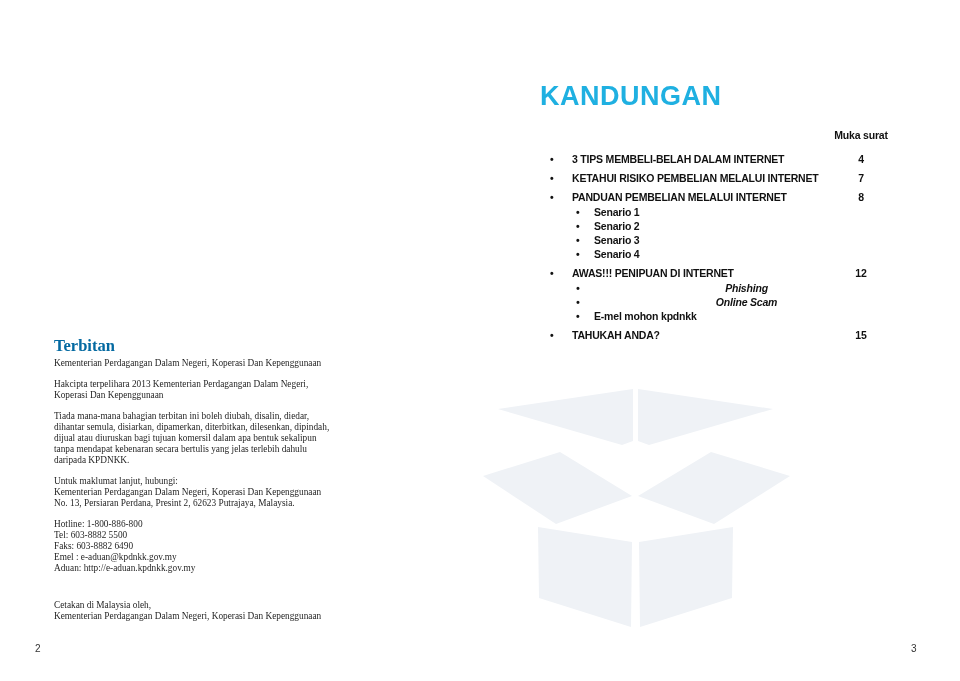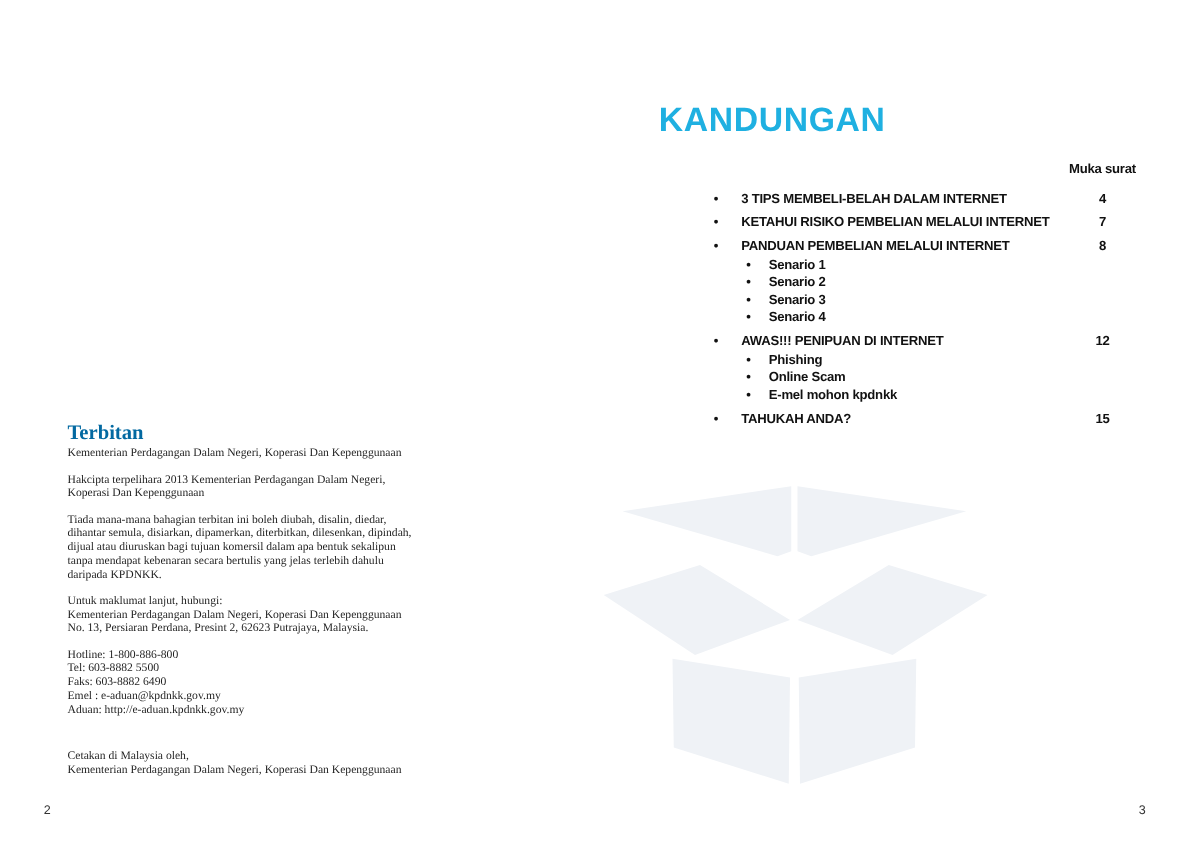--- a/index.html
+++ b/index.html
@@ -15,42 +15,42 @@
   }
   .imprint h2{
     margin:0 0 3px 0;font-size:16.5px;line-height:18px;font-weight:bold;
     font-family:"Liberation Serif",serif;color:#0369a1;
   }
   .imprint p{margin:0 0 10px 0;white-space:pre-line;}
   .imprint p.printed{margin-top:26px;margin-bottom:0;}
 
   
   .kandungan-title{
-    position:absolute;left:527px;top:83px;
+    position:absolute;left:540px;top:83px;
     font-size:27px;line-height:27px;font-weight:bold;letter-spacing:.5px;
     color:var(--accent,#1fb0e1);
   }
   .toc{
-    position:absolute;left:570px;top:128px;width:350px;
+    position:absolute;left:549px;top:128px;width:350px;
     font-size:10.5px;line-height:14px;font-weight:bold;letter-spacing:-.2px;color:#111;
   }
   .muka-surat{
     position:absolute;top:0;right:0;width:76px;text-align:center;white-space:nowrap;
   }
   .toc-list{padding-top:24px;}
   .toc-item{margin-top:5px;}
   .toc-item.first{margin-top:0;}
   .toc-row{position:relative;padding-left:23px;padding-right:78px;white-space:nowrap;}
   .toc-row::before{content:"\2022";position:absolute;left:1px;top:0;}
   .toc-page{position:absolute;right:-78px;top:0;width:76px;text-align:center;}
   .toc-row .toc-page{right:0;}
   .toc-sub{position:relative;padding-left:45px;white-space:nowrap;}
   .toc-row + .toc-sub{margin-top:1px;}
   .toc-sub::before{content:"\2022";position:absolute;left:27px;top:0;}
-  .toc-sub.italic{}
+  .toc-sub.italic{font-style:italic;text-align:center;}
 
   
   .pageno{position:absolute;font-size:10px;line-height:12px;color:#333;}
   .pageno.left{left:35px;top:643px;}
   .pageno.right{left:911px;top:643px;}
 
   
   .watermark{position:absolute;left:482px;top:388px;width:316px;height:252px;}
   .watermark polygon{fill:var(--watermark,#eff2f6);}
 </style>

